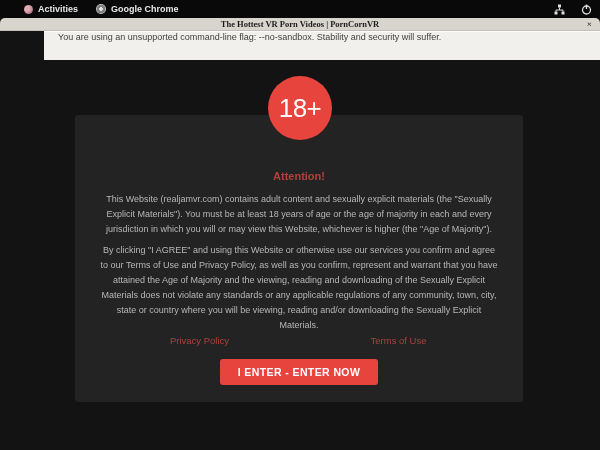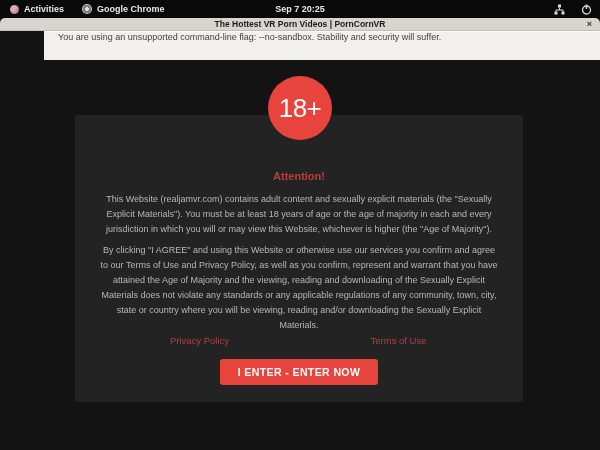--- a/index.html
+++ b/index.html
@@ -11,38 +11,38 @@
   }
   .screen{position:relative;width:600px;height:450px;}
 
   
   .topbar{
     position:absolute;left:0;top:0;width:600px;height:18px;
     background:#090909;color:#e8e8e8;
     display:flex;align-items:center;
     font-size:9px;font-weight:bold;
   }
-  .tb-left{display:flex;align-items:center;gap:18px;padding-left:10px;}
+  .tb-left{display:flex;align-items:center;gap:18px;padding-left:24px;}
   .tb-item{display:flex;align-items:center;gap:5px;cursor:default;}
   .dot-icon{width:9px;height:9px;border-radius:50%;
     background:radial-gradient(circle at 35% 35%, #e0aab4 0 30%, #b97c88 70%, #8f5b66 100%);
     display:inline-block;}
   .chrome-icon{width:10px;height:10px;border-radius:50%;display:inline-block;
     background:radial-gradient(circle, #e3e3e3 0 27%, #7f7f7f 30% 60%, #c9c9c9 62% 100%);}
   .tb-clock{position:absolute;left:0;right:0;text-align:center;pointer-events:none;}
   .tb-right{position:absolute;right:8px;top:0;height:18px;display:flex;align-items:center;gap:16px;}
   .tb-right svg{display:block;}
 
   
   .titlebar{
     position:absolute;left:0;top:18px;width:600px;height:12px;
     background:#d8d4ce;border-radius:5px 5px 0 0;
     border-bottom:1px solid #c3bfb8;
     display:flex;align-items:center;justify-content:center;
-    font-size:8.5px;font-weight:bold;color:#1c1c1c;
+    font-size:8.5px;font-weight:bold;color:#1c1c1c;font-family:Liberation Serif, serif;
   }
   .tb-close{
     position:absolute;right:8px;top:0;height:12px;line-height:12px;
     font-size:9px;font-weight:bold;color:#333;cursor:default;
   }
 
   
   .infobar{
     position:absolute;left:0;top:31px;width:600px;height:29px;
     background:#f2f0ed;border-top:1px solid #fdfcfa;
@@ -96,21 +96,20 @@
     <div class="tb-left">
       <div class="tb-item">
         <span class="dot-icon"></span>
         <span>Activities</span>
       </div>
       <div class="tb-item">
         <span class="chrome-icon"></span>
         <span>Google Chrome</span>
       </div>
     </div>
-    <div class="tb-clock">Sep 7 20:25</div>
     <div class="tb-right">
       <span>
         <svg width="11" height="11" viewBox="0 0 11 11">
           <rect x="4" y="0.5" width="3" height="3" fill="#dcdcdc"></rect>
           <rect x="0.5" y="7.5" width="3" height="3" fill="#dcdcdc"></rect>
           <rect x="7.5" y="7.5" width="3" height="3" fill="#dcdcdc"></rect>
           <path d="M5.5 3.5 V6 M2 7.5 V6 H9 V7.5" stroke="#dcdcdc" stroke-width="1" fill="none"></path>
         </svg>
       </span>
       <span>

